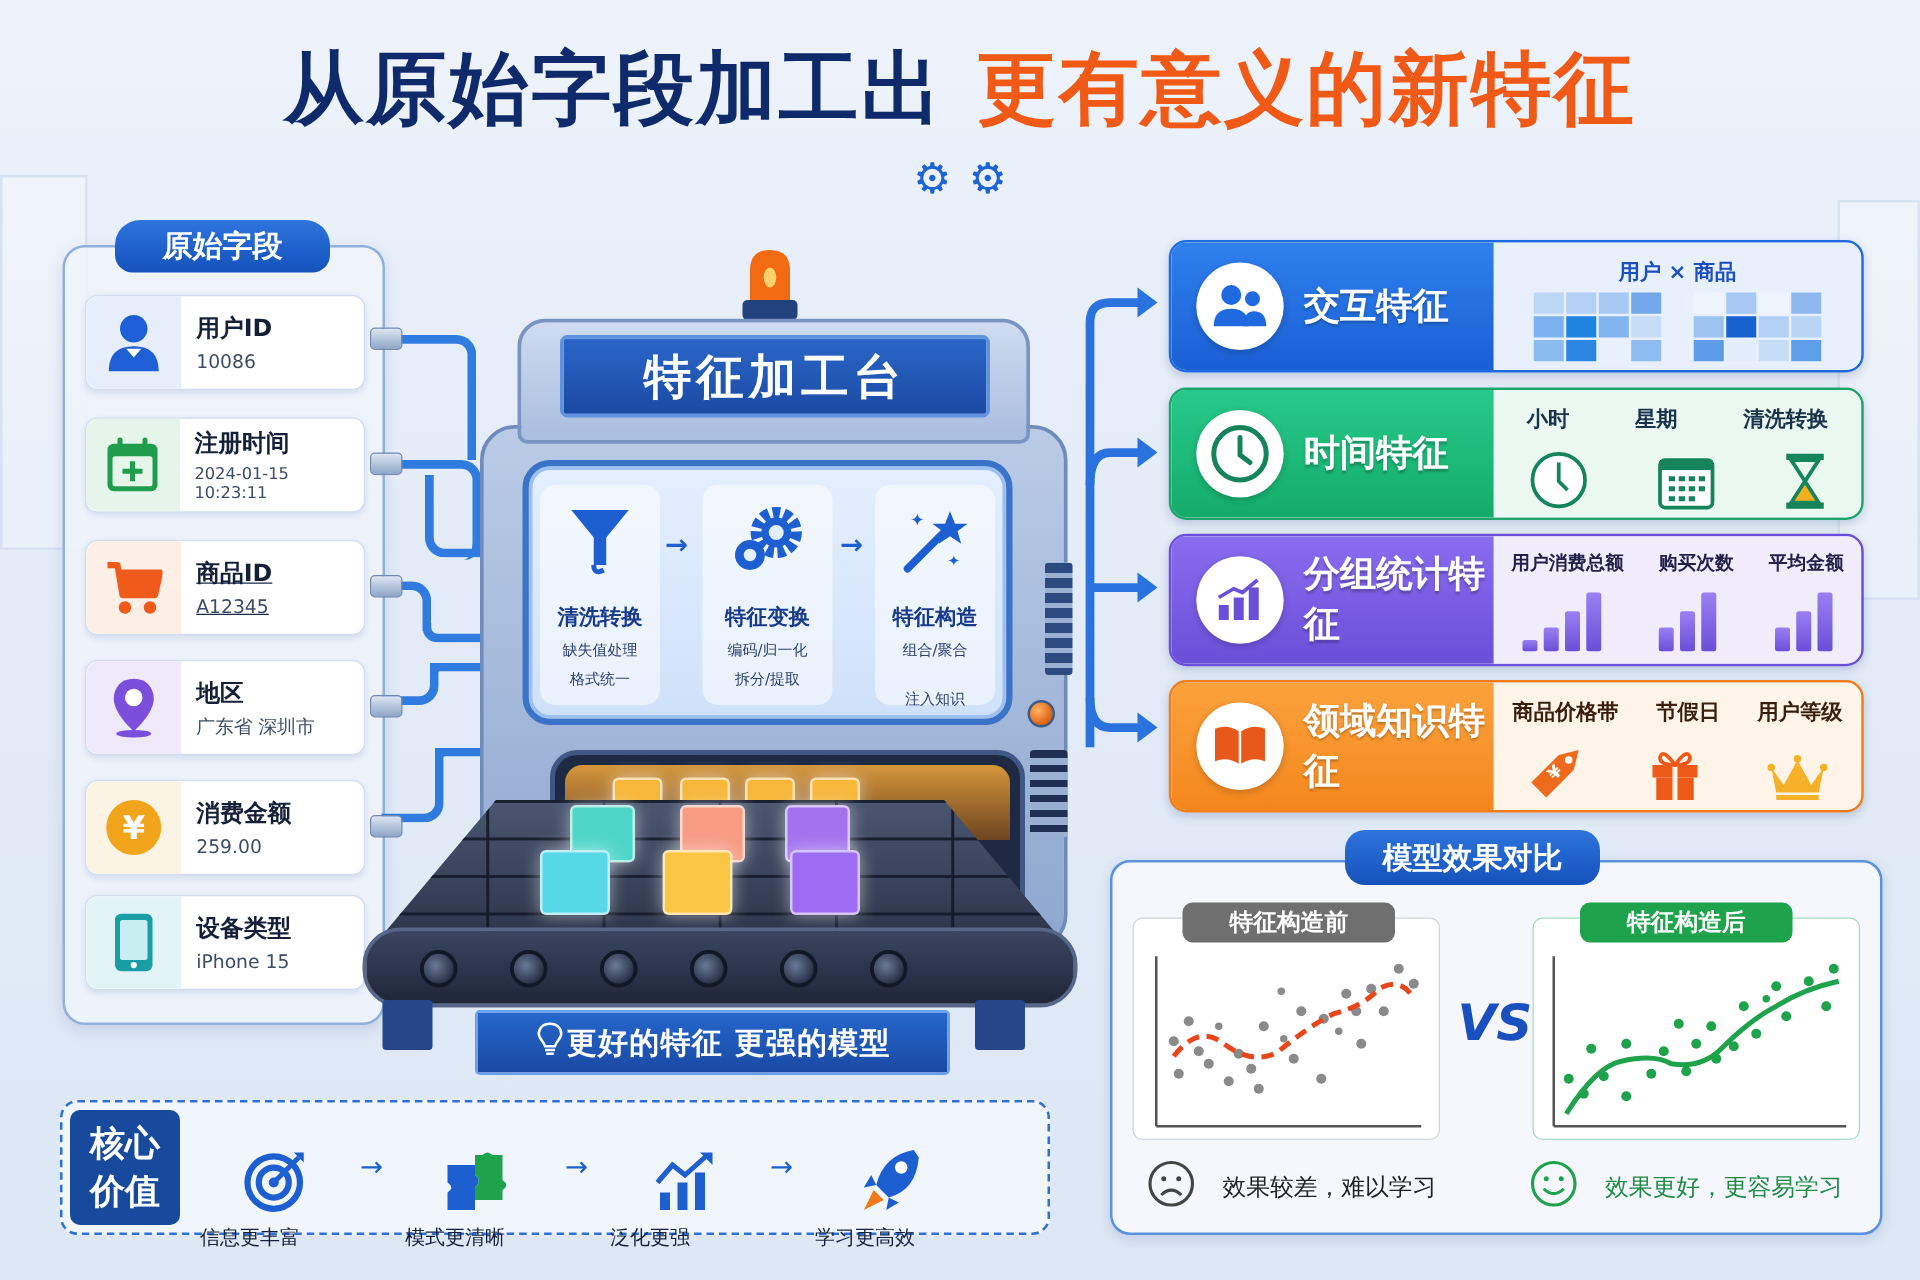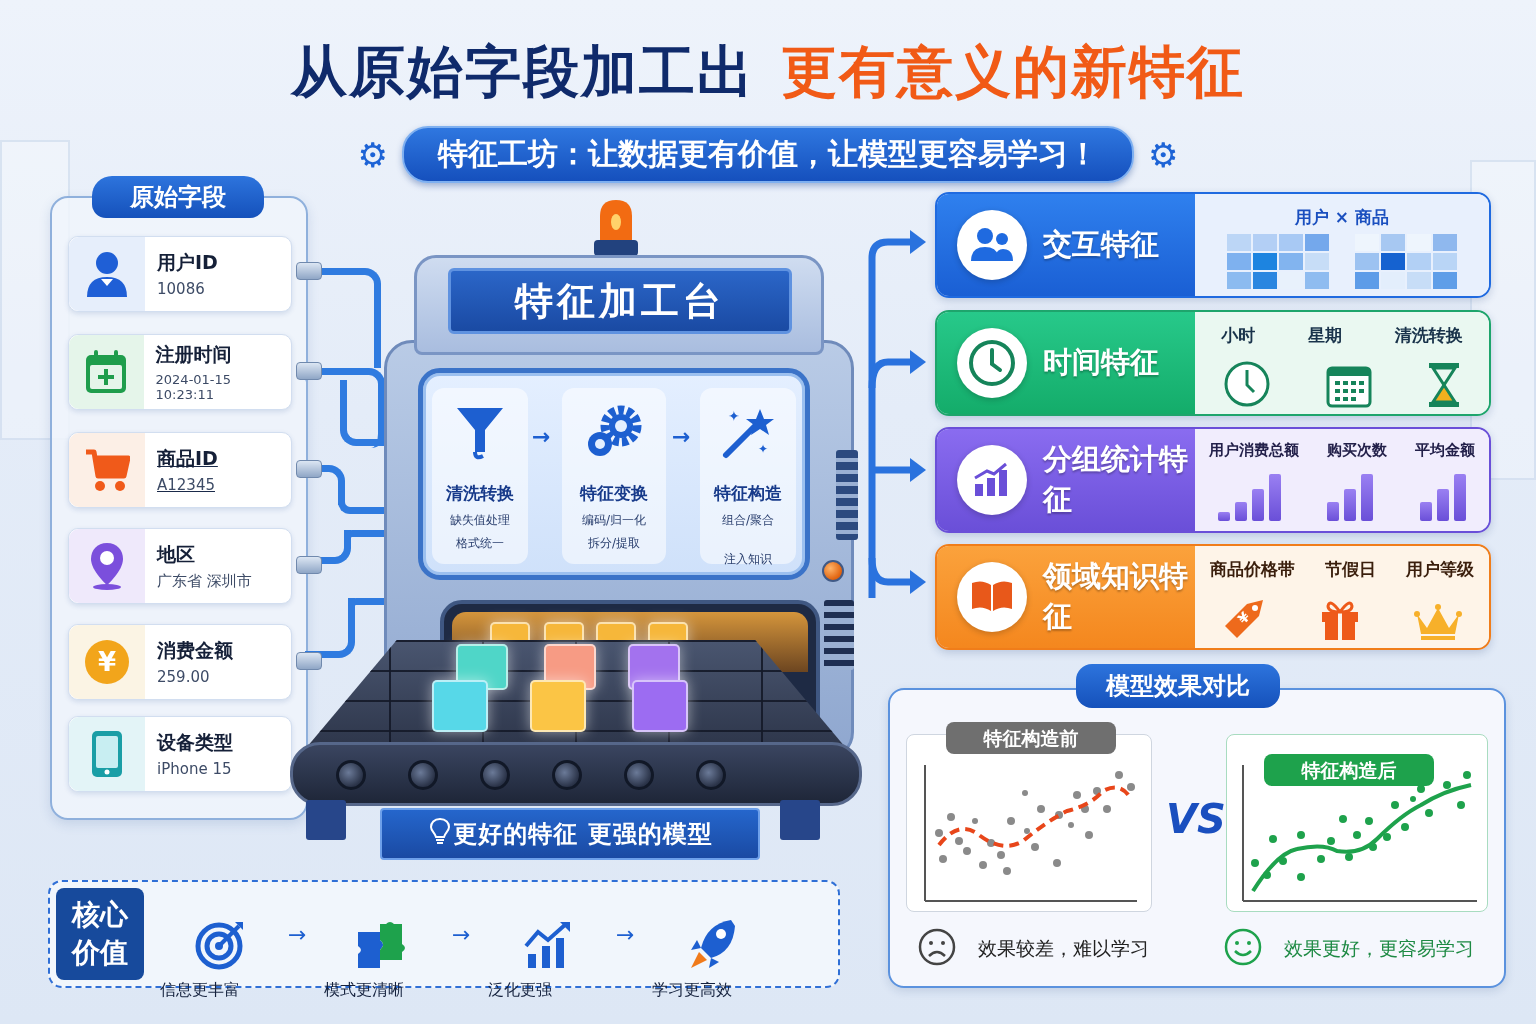--- a/index.html
+++ b/index.html
@@ -6,21 +6,21 @@
   html, body { width: 1536px; height: 1024px; overflow: hidden; }
   body {
     font-family: "DejaVu Sans", "Liberation Sans", sans-serif;
     background: linear-gradient(180deg, #eef3fb 0%, #e4ecf8 40%, #dde7f5 100%);
     position: relative;
     color: #1a2a4a;
   }
   .bg-window { position: absolute; border: 2px solid rgba(200,215,235,0.6); background: rgba(255,255,255,0.25); }
 
   
-  .title { position: absolute; top: 22px; left: 0; width: 1536px; text-align: center; font-weight: 900; font-size: 56px; letter-spacing: 2px; line-height: 100px; }
+  .title { position: absolute; top: 22px; left: 0; width: 1536px; text-align: center; font-weight: 900; font-size: 64px; letter-spacing: 2px; line-height: 100px; }
   .title .t1 { color: #0f2a6b; }
   .title .t2 { color: #f15a16; margin-left: 26px; }
   .subtitle-wrap { position: absolute; top: 126px; left: 0; width: 1536px; display: flex; justify-content: center; align-items: center; gap: 14px; }
   .subtitle { background: linear-gradient(180deg, #2f77e0, #1550bd); color: #fff; font-weight: 800; font-size: 30px; padding: 6px 34px; border-radius: 26px; box-shadow: 0 3px 6px rgba(20,60,140,0.35); border: 2px solid #7fb0f0; }
   .gear-deco { color: #1d63d6; font-size: 34px; line-height: 1; }
 
   
   .left-panel { position: absolute; left: 50px; top: 196px; width: 258px; height: 624px; background: rgba(240,245,252,0.85); border: 2px solid #8fb0dc; border-radius: 18px; box-shadow: 0 4px 12px rgba(40,80,150,0.15); }
   .panel-tab { position: absolute; left: 92px; top: 176px; width: 172px; height: 42px; background: linear-gradient(180deg,#2d74dd,#1551bb); color: #fff; font-weight: 800; font-size: 24px; text-align: center; line-height: 42px; border-radius: 20px 20px 14px 14px; z-index: 3; }
   .field-card { position: absolute; left: 68px; width: 224px; height: 76px; background: #fff; border-radius: 10px; border: 1px solid #d2def0; box-shadow: 0 2px 5px rgba(40,80,150,0.15); display: flex; align-items: center; }
@@ -92,21 +92,20 @@
 <body>
 
 <div class="bg-window" style="left:0;top:140px;width:70px;height:300px;"></div>
 <div class="bg-window" style="left:1470px;top:160px;width:66px;height:320px;"></div>
 
 <div class="title">
   <span class="t1">从原始字段加工出</span><span class="t2">更有意义的新特征</span>
 </div>
 <div class="subtitle-wrap">
   <span class="gear-deco">⚙</span>
-  <span class="subtitle">特征工坊：让数据更有价值，让模型更容易学习！</span>
   <span class="gear-deco">⚙</span>
 </div>
 
 <div class="left-panel"></div>
 <div class="panel-tab">原始字段</div>
 
 <div class="field-card" style="top:236px;">
   <div class="field-icon" style="background:#e6eefb;">
     <svg width="44" height="50" viewBox="0 0 44 50">
         <circle cx="22" cy="14" r="11" fill="#1f5fd6"></circle>
@@ -547,21 +546,21 @@
         <circle cx="194" cy="54" r="4"></circle>
         <circle cx="202" cy="78" r="4"></circle>
         <circle cx="220" cy="50" r="4"></circle>
         <circle cx="234" cy="70" r="4"></circle>
       <circle cx="240" cy="40" r="4"></circle>
         <circle cx="186" cy="64" r="3"></circle>
     </g>
     <path d="M26 156 Q50 118 70 114 Q96 108 110 116 Q134 120 150 104 Q174 80 194 70 Q216 56 244 50" fill="none" stroke="#1ea24c" stroke-width="4"></path>
   </svg>
 </div>
-<div class="chart-tag" style="left:1264px;top:754px;width:170px;background:#1ea24c;">特征构造后</div>
+<div class="chart-tag" style="left:1264px;top:722px;width:170px;background:#1ea24c;">特征构造后</div>
 
 <div class="verdict" style="left:918px;top:928px;color:#222;">
   <span><svg width="38" height="38" viewBox="0 0 38 38">
         <circle cx="19" cy="19" r="17" fill="none" stroke="#444" stroke-width="2.5"></circle>
         <circle cx="13" cy="15" r="2" fill="#444"></circle>
         <circle cx="25" cy="15" r="2" fill="#444"></circle>
         <path d="M11 28 Q19 20 27 28" fill="none" stroke="#444" stroke-width="2.5"></path>
       </svg></span>
   <span>效果较差，难以学习</span>
 </div>

